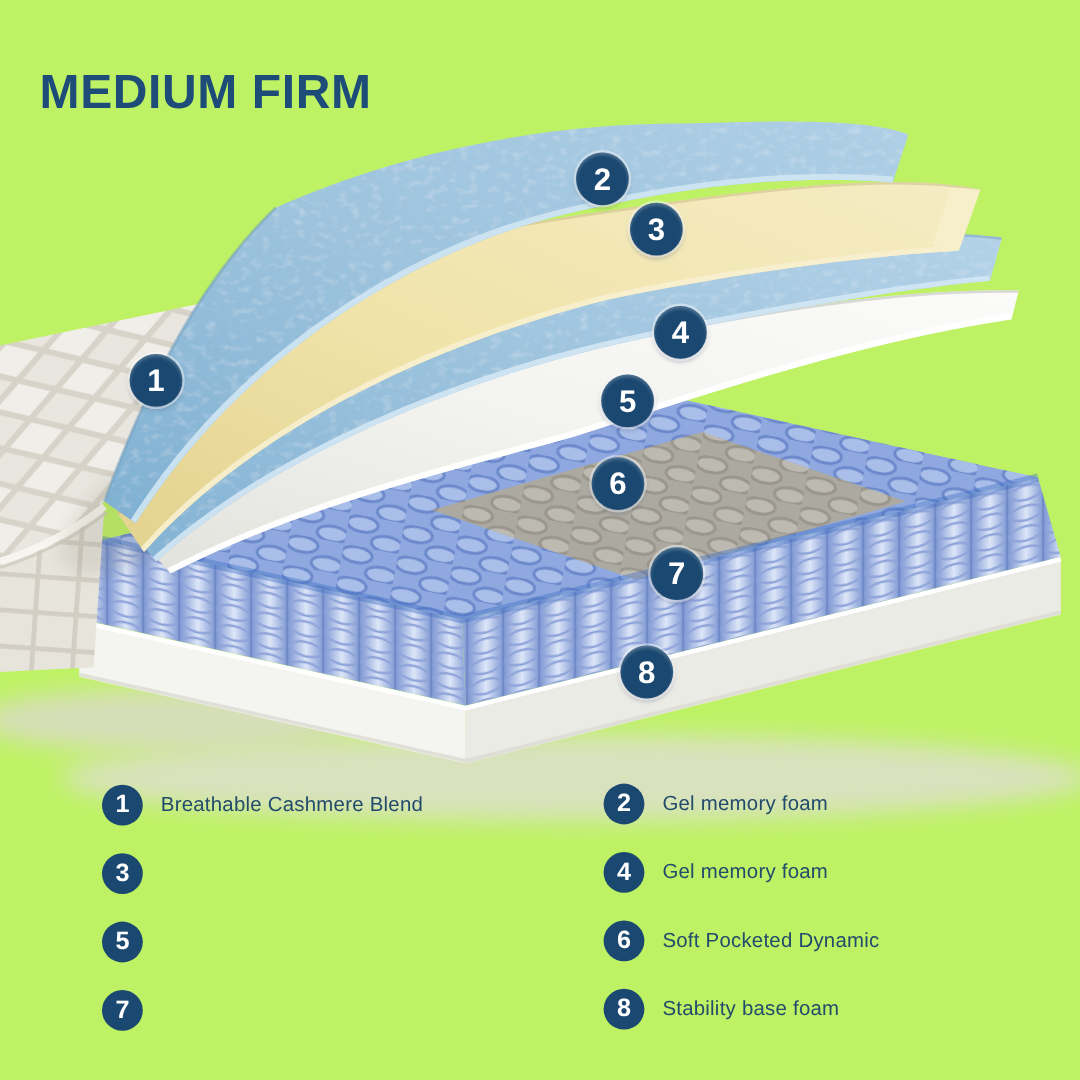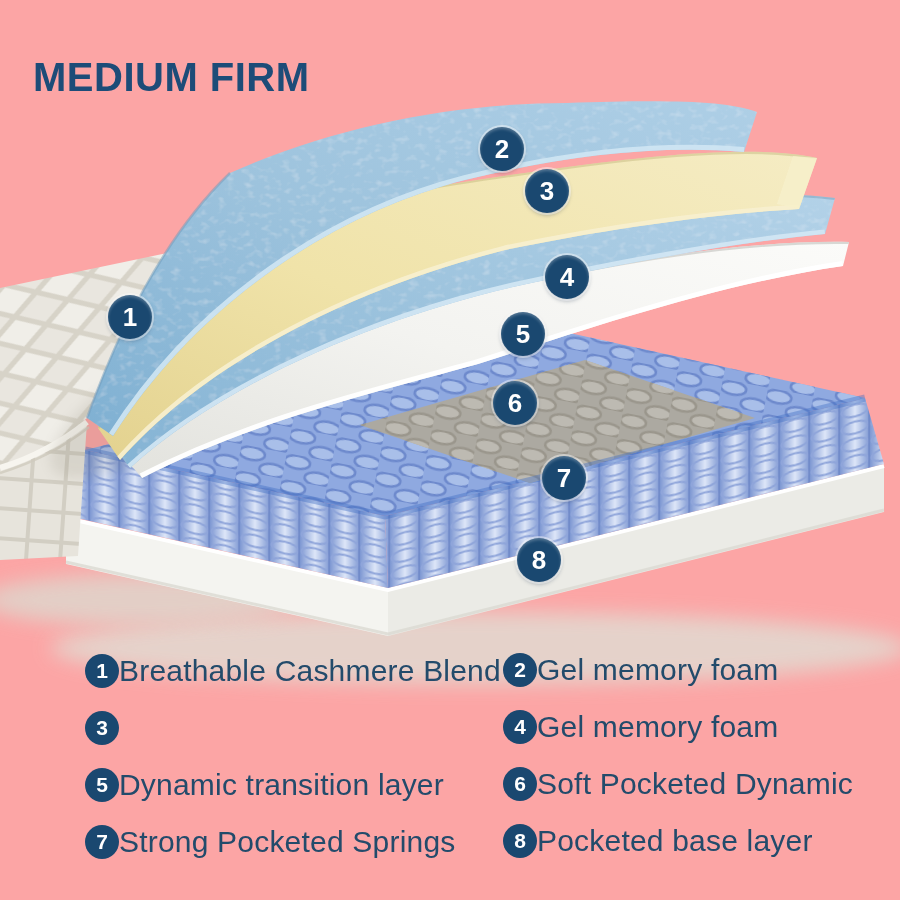--- a/index.html
+++ b/index.html
@@ -1,18 +1,18 @@
 <!DOCTYPE html>
 <html><head>
 <meta charset="utf-8">
 <style>
   html,body{margin:0;padding:0;background:#e8e8e8;}
   .canvas{
     position:relative;width:900px;height:900px;margin:0 auto;
-    background:#fca5a5;overflow:hidden;
+    background:#bef264;overflow:hidden;
     font-family:"Liberation Sans",sans-serif;
   }
   .art{position:absolute;left:0;top:0;}
   .title{
     position:absolute;left:33px;top:22px;
     color:#1d4c78;font-weight:700;font-size:40px;line-height:57px;
     letter-spacing:.5px;white-space:nowrap;
   }
   .badge{
     position:absolute;width:44px;height:44px;border-radius:50%;
@@ -24,21 +24,21 @@
   .legend{position:absolute;}
   .legend-col-left{left:85px;top:654px;}
   .legend-col-right{left:503px;top:653px;}
   .legend-row{display:flex;align-items:center;height:34px;margin-bottom:23px;}
   .legend-badge{
     flex:0 0 34px;width:34px;height:34px;border-radius:50%;
     background:#1a4870;color:#fff;display:flex;align-items:center;justify-content:center;
     font-size:21px;font-weight:700;
   }
   .legend-label{
-    margin-left:0;color:#234b6b;font-size:30px;font-weight:500;
+    margin-left:15px;color:#234b6b;font-size:17px;font-weight:500;
     letter-spacing:.2px;white-space:nowrap;
   }
 </style>
 </head>
 <body>
 
 <div class="canvas">
 
   <svg class="art" width="900" height="900" viewBox="0 0 900 900">
     <defs>
@@ -242,40 +242,38 @@
   <div class="legend legend-col-left">
     <div class="legend-row">
       <span class="legend-badge">1</span>
       <span class="legend-label">Breathable Cashmere Blend</span>
     </div>
     <div class="legend-row">
       <span class="legend-badge">3</span>
     </div>
     <div class="legend-row">
       <span class="legend-badge">5</span>
-      <span class="legend-label">Dynamic transition layer</span>
     </div>
     <div class="legend-row">
       <span class="legend-badge">7</span>
-      <span class="legend-label">Strong Pocketed Springs</span>
     </div>
   </div>
 
   <div class="legend legend-col-right">
     <div class="legend-row">
       <span class="legend-badge">2</span>
       <span class="legend-label">Gel memory foam</span>
     </div>
     <div class="legend-row">
       <span class="legend-badge">4</span>
       <span class="legend-label">Gel memory foam</span>
     </div>
     <div class="legend-row">
       <span class="legend-badge">6</span>
       <span class="legend-label">Soft Pocketed Dynamic</span>
     </div>
     <div class="legend-row">
       <span class="legend-badge">8</span>
-      <span class="legend-label">Pocketed base layer</span>
+      <span class="legend-label">Stability base foam</span>
     </div>
   </div>
 
 </div>
 
 </body></html>

